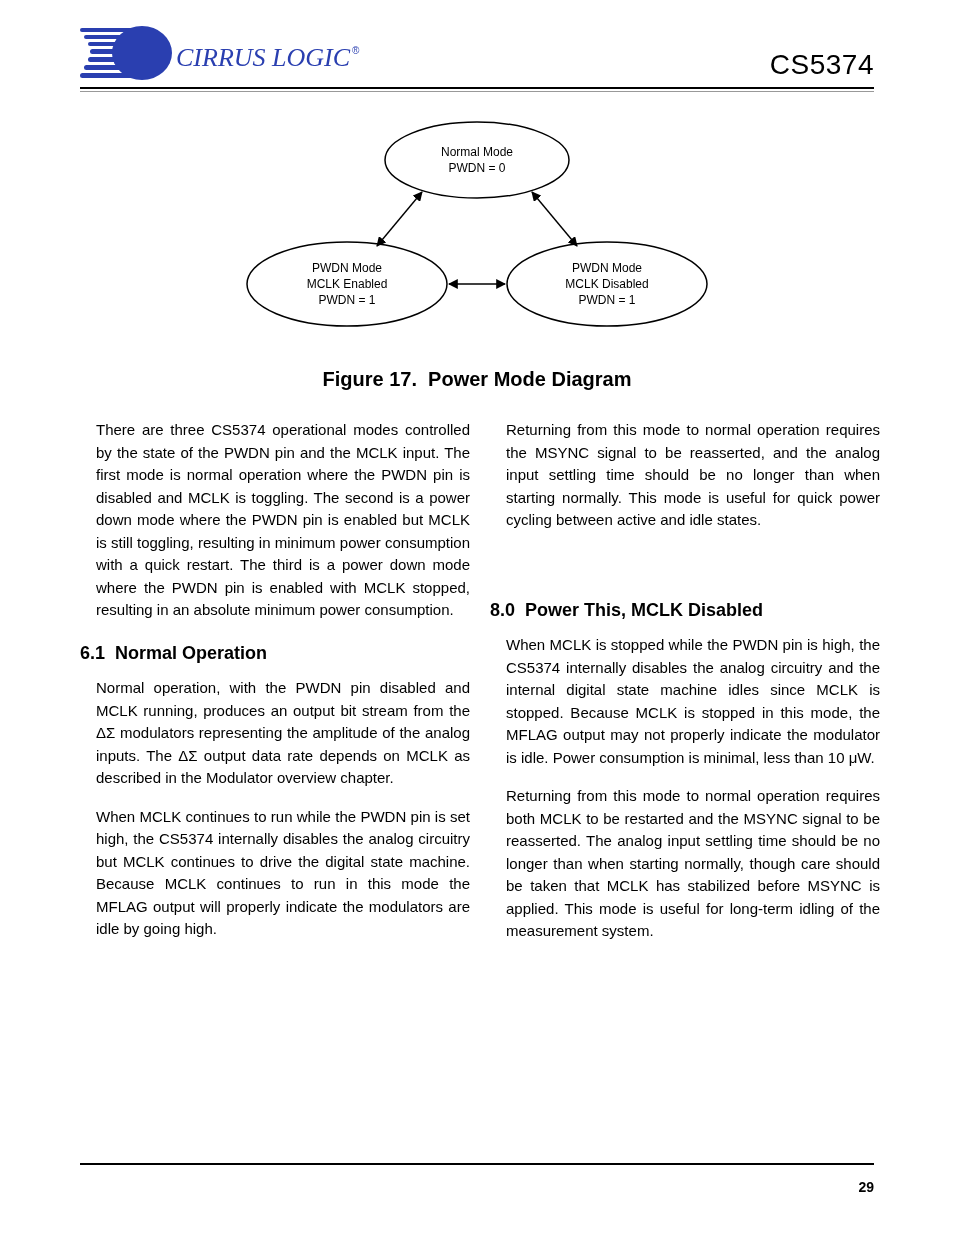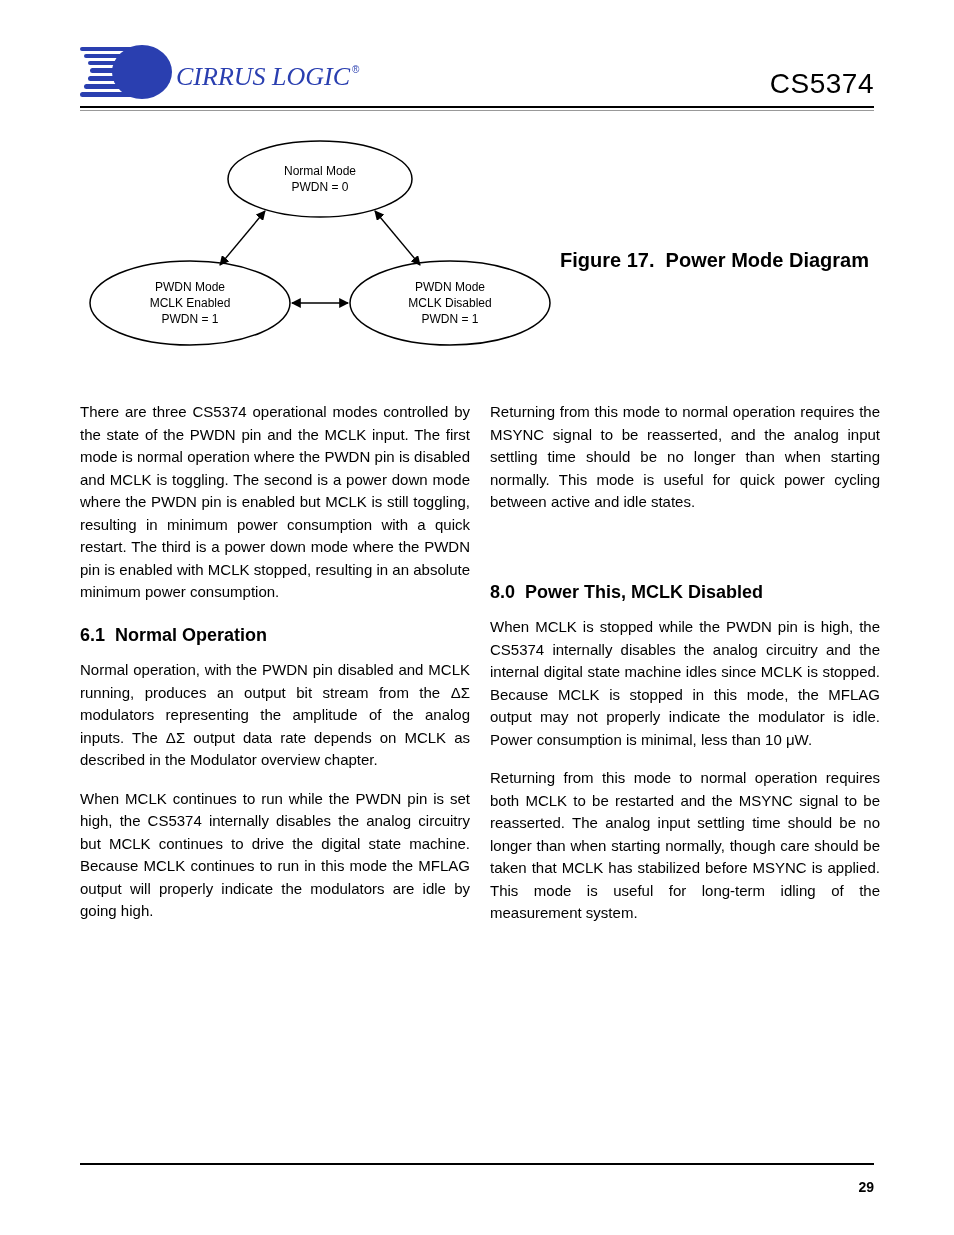--- a/index.html
+++ b/index.html
@@ -1,36 +1,36 @@
 <!DOCTYPE html>
 <html><head>
 <meta charset="utf-8">
 <style>
   * { box-sizing: border-box; margin: 0; padding: 0; }
   html, body { width: 954px; font-family: Arial, Helvetica, sans-serif; color: #000; background: #fff; }
-  .page { width: 954px; height: 1235px; position: relative; padding: 45px 80px 30px 80px; }
+  .page { width: 954px; height: 1235px; position: relative; padding: 26px 80px 30px 80px; }
   .header { display: flex; align-items: flex-end; justify-content: space-between; padding-bottom: 6px; }
   .logo { display: flex; align-items: center; gap: 6px; }
   .logo svg { display: block; }
   .part-no { font-size: 28px; font-weight: normal; letter-spacing: .5px; }
   .hr-double { border: 0; height: 5px; background:
     linear-gradient(#000,#000) top/100% 2px no-repeat,
     linear-gradient(#999,#999) bottom/100% 1.5px no-repeat; margin: 0; }
-  .figure-wrap { display:flex; flex-direction:row; align-items:center; margin-top:22px; }
+  .figure-wrap { display:flex; flex-direction:column; align-items:center; margin-top:22px; }
   .state-svg { width: 480px; height: 240px; }
   .fig-caption { font-size: 20px; font-weight: bold; margin-top: 14px; text-align:center; }
   .caption-strong { font-weight: bold; }
   .columns { position: relative; height: 700px; }
   .col { position:absolute; width: 390px; font-size: 15px; line-height: 1.5; text-align: justify; }
   .left  { left: 0;  top: 0; }
   .right { left: 410px; top: 0; }
   .h61 { font-size: 18px; font-weight: bold; margin: 6px 0 10px 0; }
   .intro-top { height: 215px; }
   .intro-top2 { height: 172px; }
-  .p { margin-bottom: 16px; }
+  .p { margin-bottom: 16px; margin-left: 16px; }
   .footer-rule { position:absolute; left:80px; right:80px; bottom:70px; height:2px; background:#000; }
   .page-num { position:absolute; right:80px; bottom:40px; font-size:14px; font-weight:bold; }
 </style>
 </head>
 <body>
 
 <div class="page">
   <div class="header">
     <div class="logo">
       <svg width="280" height="55" viewBox="0 0 280 55">

